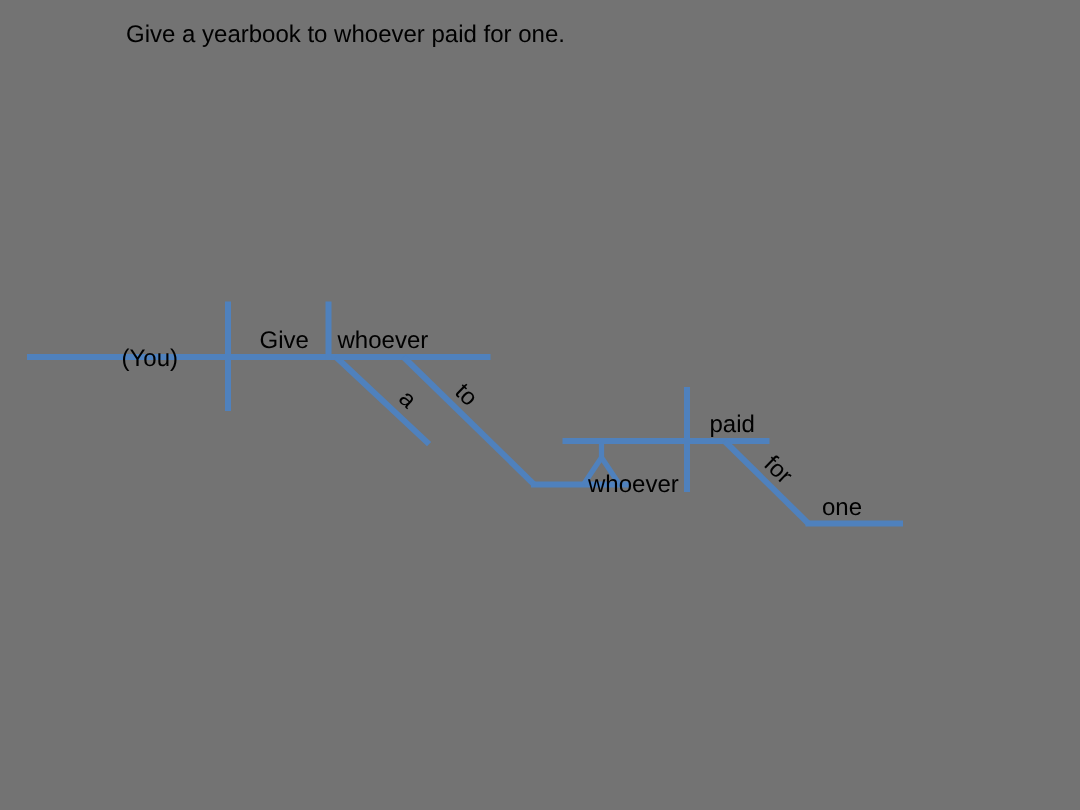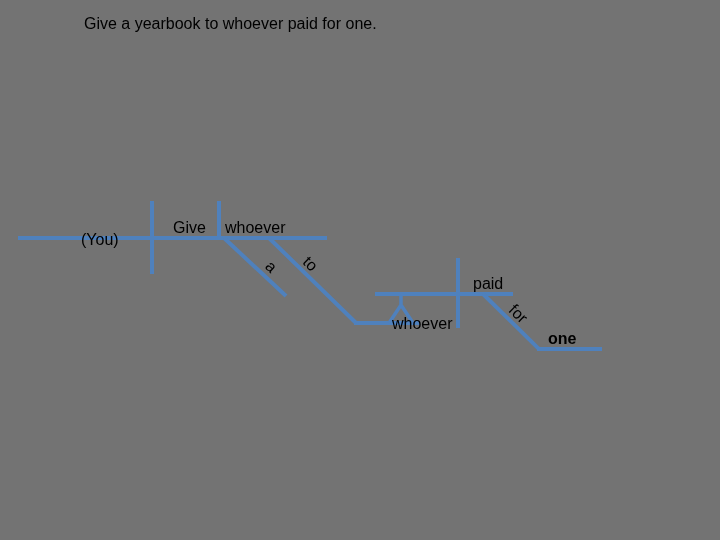--- a/index.html
+++ b/index.html
@@ -70,15 +70,15 @@
 
   <div class="txt" style="left: 392px; top: 276px; color: rgb(0, 0, 0); margin-top: 40px;">whoever</div>
 
   <div class="txt" style="left: 455px; top: 276px; color: rgb(0, 0, 0); margin-left: 18px;">paid</div>
 
   <div class="dline slant" style="left: 483px; top: 292px; width: 79px; height: 4px; transform: rotate(44.5deg); background: rgb(79, 129, 189);"></div>
   <div class="rotlabel" style="left: 518px; top: 314px; color: rgb(0, 0, 0);">for</div>
 
   <div class="dline" style="left: 537px; top: 347px; width: 65px; height: 4px; background: rgb(79, 129, 189);"></div>
 
-  <div class="txt" style="left: 548px; top: 331px; color: rgb(0, 0, 0); font-weight: bold;">one</div>
+  <div class="txt" style="left: 548px; top: 331px; color: rgb(0, 0, 0);">one</div>
 
 </div>
 
 </body></html>

